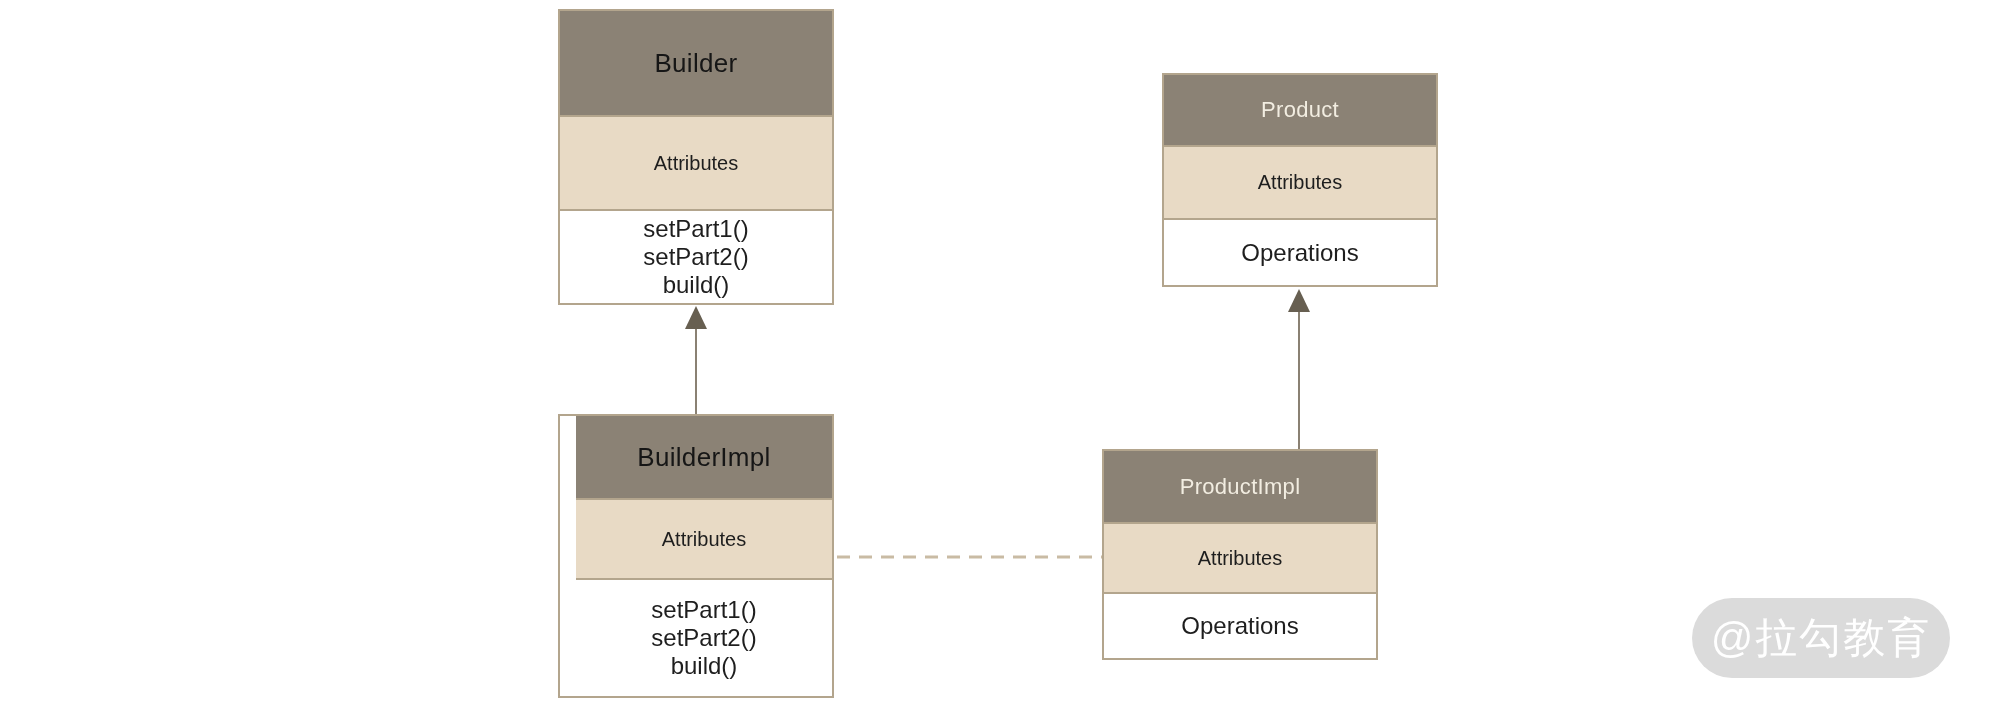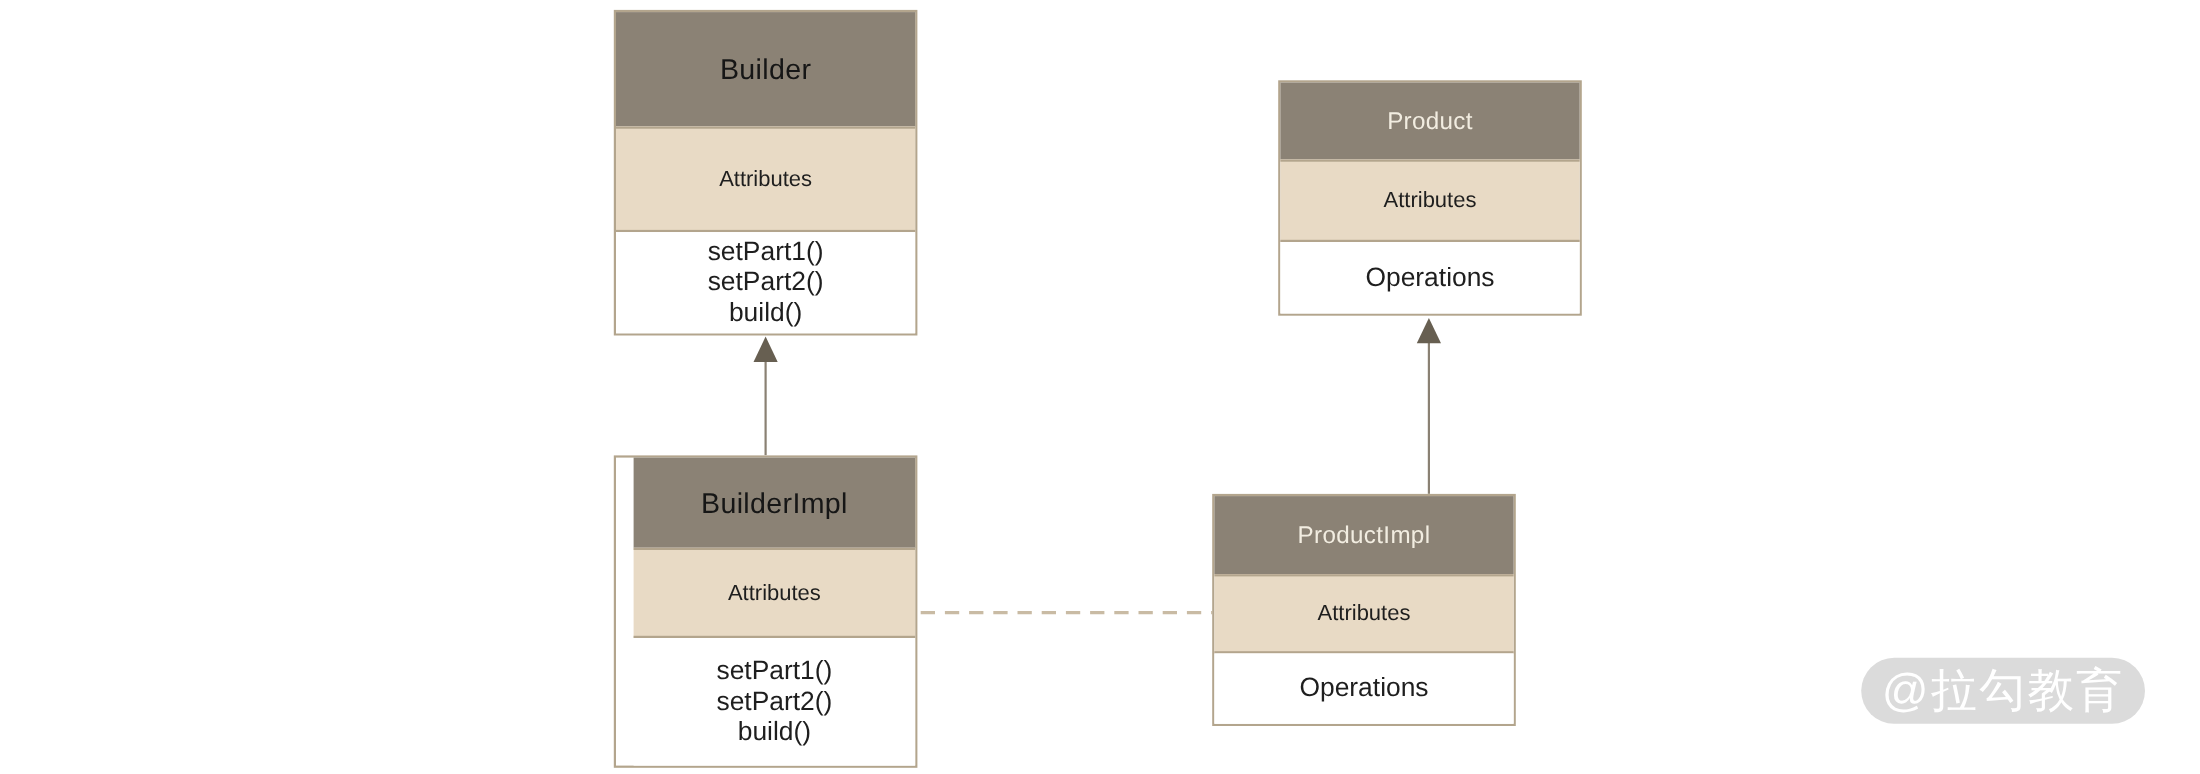--- a/index.html
+++ b/index.html
@@ -107,21 +107,21 @@
     color: var(--body-text);
     font-size: 24px;
     line-height: 28px;
     text-align: center;
   }
   .watermark {
     position: absolute;
     left: 1692px;
     top: 598px;
     width: 258px;
-    height: 60px;
+    height: 80px;
     background: var(--watermark-bg);
     border-radius: 40px;
     display: flex;
     align-items: center;
     justify-content: center;
     color: var(--watermark-text);
     font-size: 42px;
     font-weight: 400;
     letter-spacing: 2px;
   }

